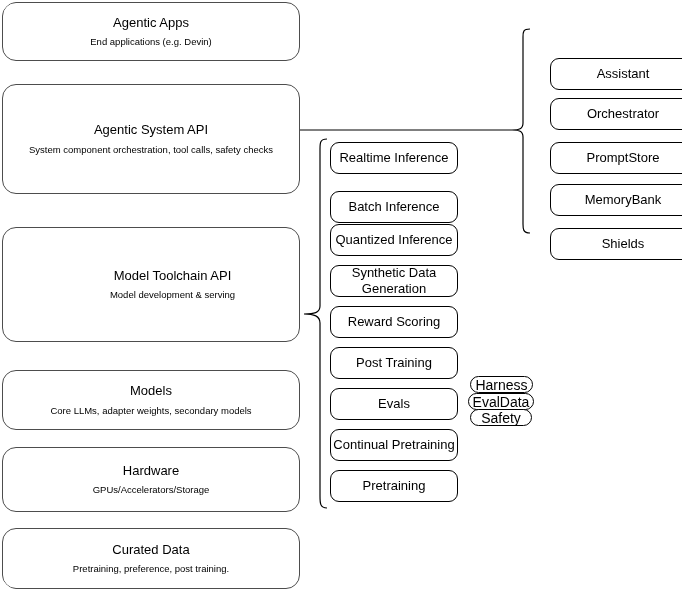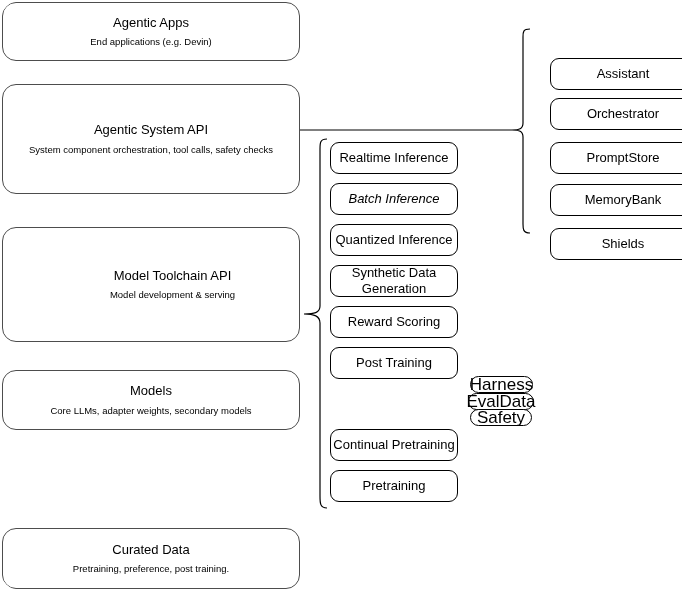--- a/index.html
+++ b/index.html
@@ -64,21 +64,21 @@
   
   .pill {
     position: absolute;
     box-sizing: border-box;
     background: #ffffff;
     border: 1px solid #000000;
     border-radius: 999px;
     display: flex;
     align-items: center;
     justify-content: center;
-    font-size: 17px;
+    font-size: 14px;
     height: 17px;
     z-index: 5;
   }
 
   
   .brace {
     position: absolute;
     overflow: visible;
     z-index: 2;
   }
@@ -112,20 +112,24 @@
   <div class="node layer" style="top:227px;height:115px;padding-left:43px;">
     <div class="title">Model Toolchain API</div>
     <div class="subtitle">Model development &amp; serving</div>
   </div>
 
   <div class="node layer" style="top:370px;height:60px;">
     <div class="title">Models</div>
     <div class="subtitle">Core LLMs, adapter weights, secondary models</div>
   </div>
 
+  <div class="node layer" style="top:447px;height:65px;">
+    <div class="title">Hardware</div>
+    <div class="subtitle">GPUs/Accelerators/Storage</div>
+  </div>
 
   <div class="node layer" style="top:528px;height:61px;">
     <div class="title">Curated Data</div>
     <div class="subtitle">Pretraining, preference, post training.</div>
   </div>
 
   <svg class="connector" style="left:300px; top:120px; width:222px; height:22px;" viewBox="0 0 222 22">
     <path d="M0,10 L212,10"></path>
   </svg>
 
@@ -161,35 +165,38 @@
              L20,168
              C20,175 14,176 4,176
              C14,176 20,178 20,185
              L20,358
              C20,365 20,370 27,370"></path>
   </svg>
 
   <div class="node cap mid" style="top:142px;">
     <span>Realtime Inference</span>
   </div>
-  <div class="node cap mid" style="top:183px;font-style:italic;">
+  <div class="node cap mid" style="top:191px;">
     <span>Batch Inference</span>
   </div>
   <div class="node cap mid" style="top:224px;">
     <span>Quantized Inference</span>
   </div>
   <div class="node cap mid" style="top:265px;">
     <span>Synthetic Data Generation</span>
   </div>
   <div class="node cap mid" style="top:306px;">
     <span>Reward Scoring</span>
   </div>
   <div class="node cap mid" style="top:347px;text-align:center;">
     <span>Post Training</span>
   </div>
+  <div class="node cap mid" style="top:388px;">
+    <span>Evals</span>
+  </div>
   <div class="node cap mid" style="top:429px;">
     <span>Continual Pretraining</span>
   </div>
   <div class="node cap mid" style="top:470px;">
     <span>Pretraining</span>
   </div>
 
   <div class="pill" style="left:470px; top:376px; width:63px;">
     <span>Harness</span>
   </div>

